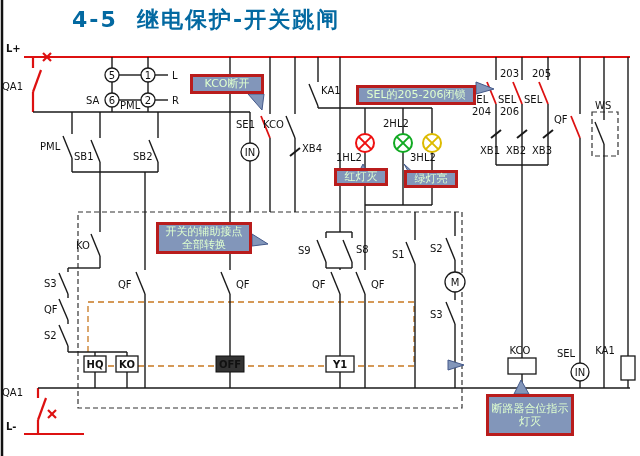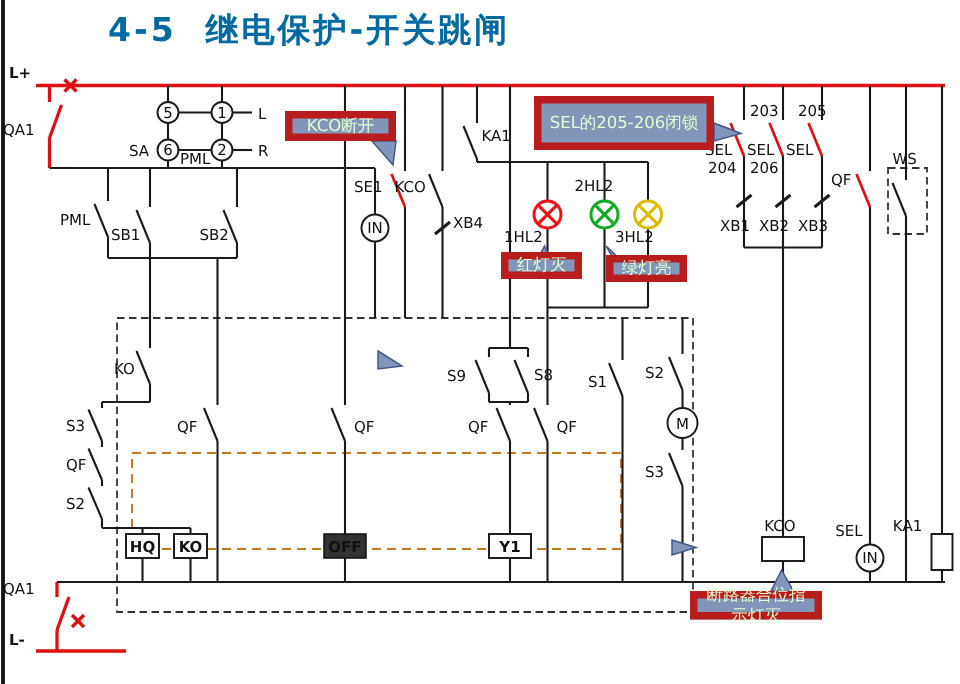--- a/index.html
+++ b/index.html
@@ -1,21 +1,21 @@
 <!DOCTYPE html>
 <html><head>
 <meta charset="utf-8">
 <style>
   html,body{margin:0;padding:0;background:#fff;}
   #screen{position:relative;width:640px;height:456px;background:#ffffff;overflow:hidden;
           font-family:"DejaVu Sans",sans-serif;}
   #diagram{position:absolute;left:0;top:0;}
   #title{position:absolute;left:72px;top:5px;font-size:22px;font-weight:bold;
          color:#0369a1;letter-spacing:2px;white-space:pre;}
-  .callout{position:absolute;background:#8296ba;border:5px solid #b91c1c;color:#dfffcf;
+  .callout{position:absolute;background:#8296ba;border:3px solid #b91c1c;color:#dfffcf;
            font-size:11px;display:flex;align-items:center;justify-content:center;
            text-align:center;line-height:1.2;box-sizing:border-box;padding:1px 2px;}
   svg text{font-family:"DejaVu Sans",sans-serif;fill:#111;font-size:10px;}
   .w{stroke:#1a1a1a;stroke-width:1.4;fill:none;}
   .r{stroke:#dd1111;stroke-width:2.2;fill:none;}
   .rs{stroke:#dd1111;stroke-width:1.8;fill:none;}
   .ds{stroke:#333;stroke-width:1.2;fill:none;stroke-dasharray:5 3;}
   .od{stroke:#c87820;stroke-width:1.3;fill:none;stroke-dasharray:6 4;}
   .sym{fill:#fff;stroke:#1a1a1a;stroke-width:1.3;}
   .tick{stroke:#1a1a1a;stroke-width:2;}
@@ -294,18 +294,19 @@
       <text x="430" y="318">S3</text>
       <text x="520" y="354" text-anchor="middle">KCO</text>
       <text x="566" y="357" text-anchor="middle">SEL</text>
       <text x="605" y="354" text-anchor="middle">KA1</text>
     </g>
   </svg>
 
   <div id="title">4-5  继电保护-开关跳闸</div>
 
   <div class="callout" style="left:190px;top:74px;width:74px;height:20px;">KCO断开</div>
-  <div class="callout" style="left:356px;top:64px;width:120px;height:36px;">SEL的205-206闭锁</div>
+  <div class="callout" style="left:356px;top:85px;width:120px;height:20px;">SEL的205-206闭锁</div>
   <div class="callout" style="left:334px;top:168px;width:54px;height:18px;">红灯灭</div>
   <div class="callout" style="left:404px;top:170px;width:54px;height:18px;">绿灯亮</div>
-  <div class="callout" style="left:460px;top:394px;width:88px;height:19px;">断路器合位指示灯灭</div>
+  <div class="callout" style="left:156px;top:222px;width:96px;height:32px;">开关的辅助接点全部转换</div>
+  <div class="callout" style="left:486px;top:394px;width:88px;height:42px;">断路器合位指示灯灭</div>
 
 </div>
 
 </body></html>

